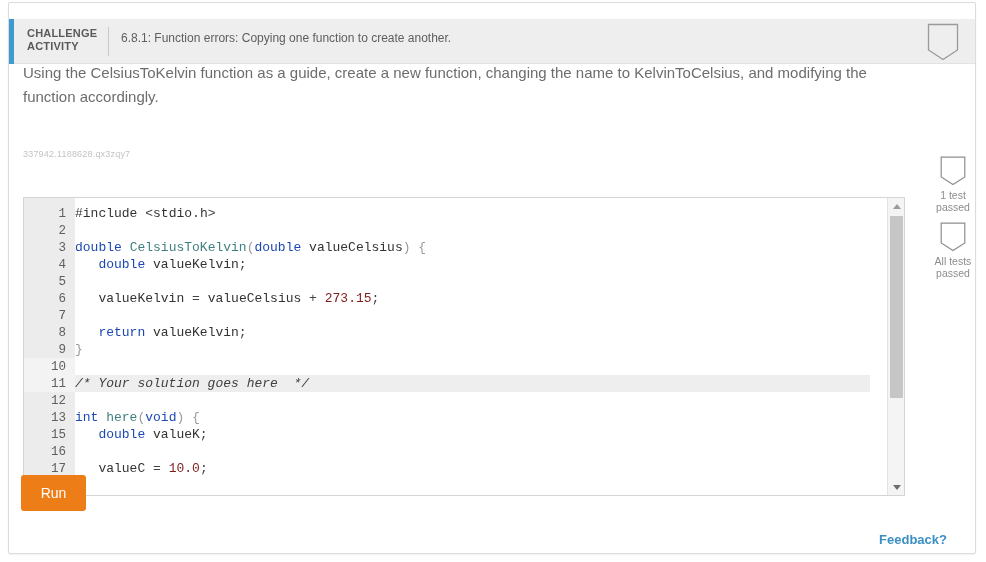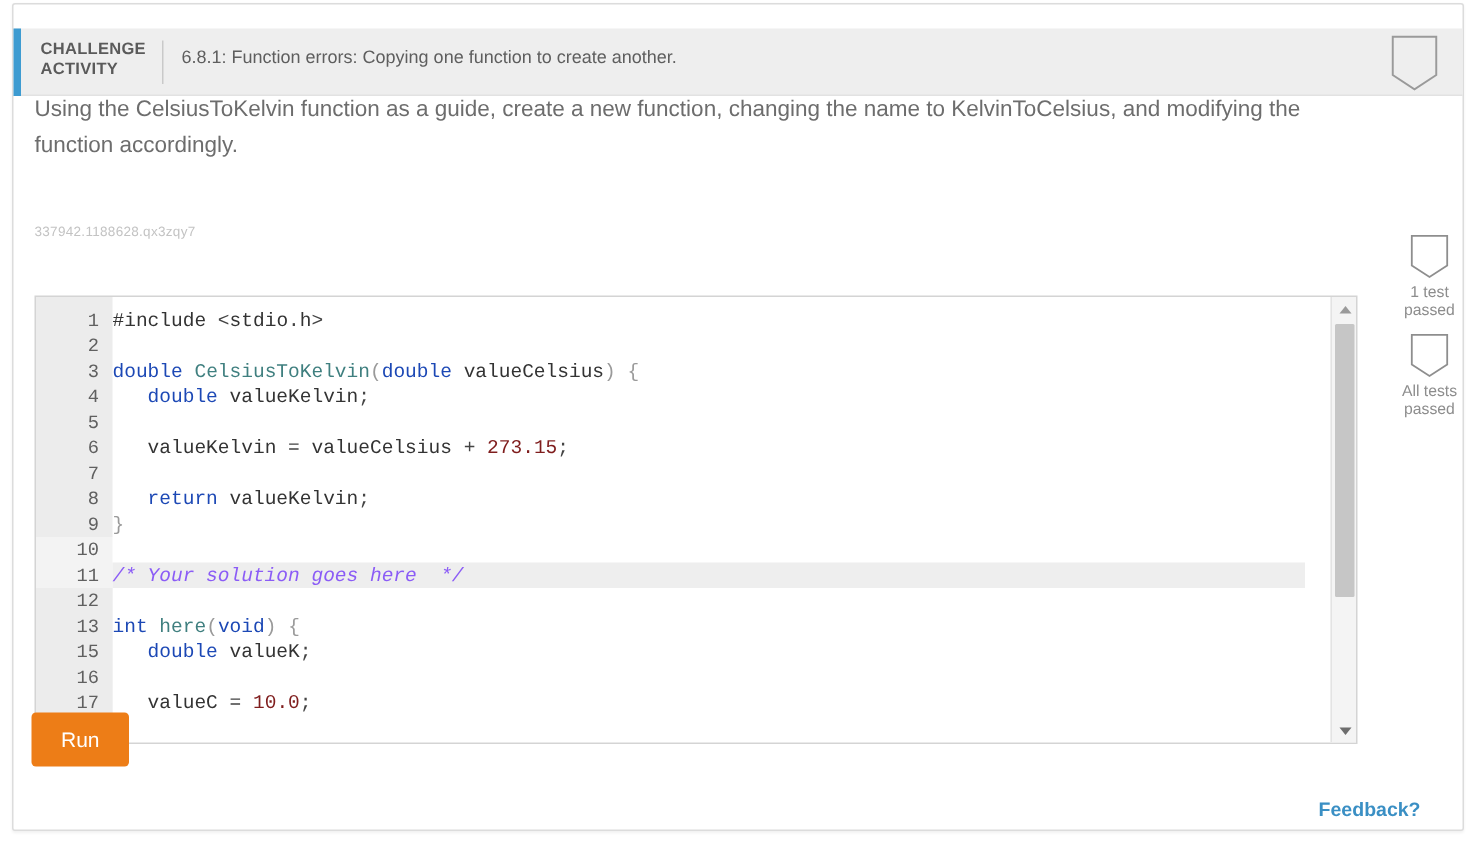--- a/index.html
+++ b/index.html
@@ -180,21 +180,21 @@
     height: 17px;
     background: #eeeeee;
   }
 
   
   .kw  { color: #1c48b5; }
   .fn  { color: #3f7f7f; }
   .num { color: #7f1d1d; }
   .pre { color: #333333; }
   .pnc { color: #9a9a9a; }
-  .cmt { color: #8b5cf6; font-style: italic; }
+  .cmt { color: #404040; font-style: italic; }
   .op  { color: #444444; }
 
   
   .scrollbar {
     position: absolute;
     right: 0;
     top: 0;
     width: 17px;
     height: 100%;
     background: #f4f4f4;

